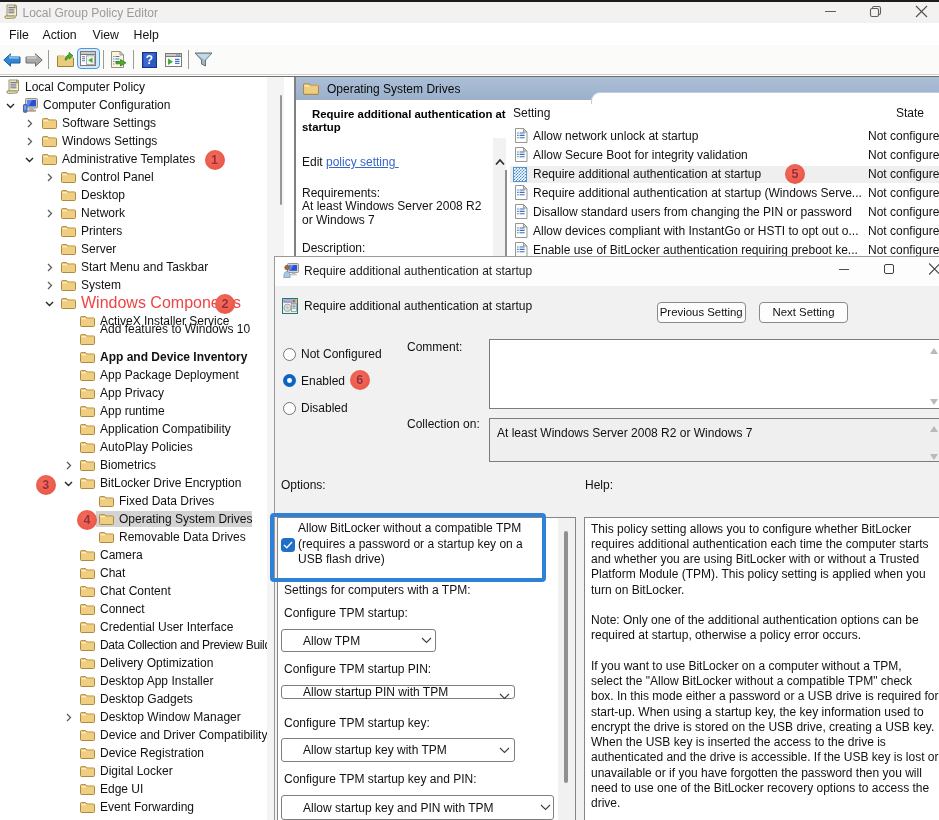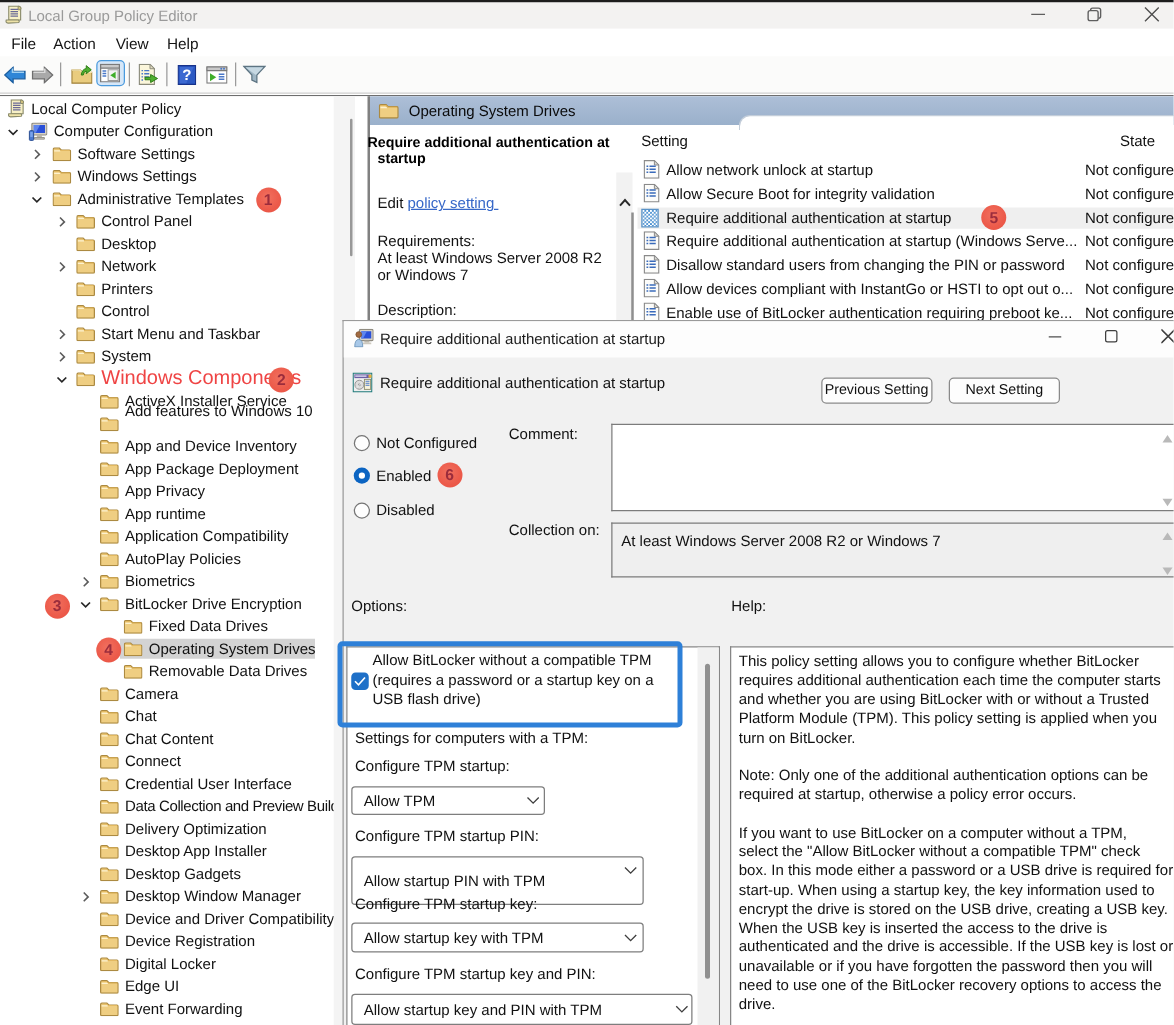--- a/index.html
+++ b/index.html
@@ -4,21 +4,21 @@
 * { margin:0; padding:0; box-sizing:border-box; }
 html,body { width:939px; height:820px; overflow:hidden; }
 body { font-family:"Liberation Sans", sans-serif; font-size:12px; color:#111; position:relative; background:#fff; }
 .a { position:absolute; }
 .txt { position:absolute; white-space:nowrap; line-height:1; }
 .badge { position:absolute; width:20px; height:20px; border-radius:50%;
   background:radial-gradient(circle at 45% 40%, #f1705f 0%, #ec5a4a 60%, #e85243 100%);
   color:#9b2c3c; font-weight:bold; font-size:12.5px; display:flex; align-items:center; justify-content:center; }
 .sep { position:absolute; width:1px; background:#9b9b9b; top:50px; height:19px; }
 .ddl { position:absolute; background:#fff; border:1px solid #7e7e7e; border-radius:3px; }
-.ddl span.t { position:absolute; left:9px; top:50%; transform:translateY(-50%); }
+.ddl span.t { position:absolute; left:21px; top:50%; transform:translateY(-50%); }
 </style></head>
 <body>
 
 <div class="a" style="left:0;top:0;width:939px;height:2px;background:#1d1d1d"></div>
 <div class="a" style="left:0;top:2px;width:939px;height:21px;background:#f3f2f1"></div>
 <svg class="a" style="left:4px;top:4px" width="14" height="16" viewBox="0 0 14 16">
     <path d="M3 1 L11 1 Q13 1.5 12.5 3.5 L12.5 12 L3 12 Z" fill="#f7f0c5" stroke="#8a8a6a" stroke-width="0.9"></path>
     <path d="M10.5 1 Q13.5 1 12.5 3.8 L10.5 3.8 Z" fill="#d8c781" stroke="#8a8a6a" stroke-width="0.8"></path>
     <path d="M4.4 3.4 h6 M4.4 5.2 h6 M4.4 7 h6 M4.4 8.8 h6" stroke="#6a6a96" stroke-width="1"></path>
     <path d="M1 12 L10.5 12 Q12 12.6 11 14 L2.5 14.5 Q0.2 14.2 1 12 Z" fill="#efe3a8" stroke="#8a8a6a" stroke-width="0.9"></path>
@@ -164,21 +164,21 @@
       <path d="M0.5 2.5 Q0.5 1.5 1.5 1.5 L5.5 1.5 L7 3 L13.5 3 Q14.5 3 14.5 4 L14.5 10.5 Q14.5 11.5 13.5 11.5 L1.5 11.5 Q0.5 11.5 0.5 10.5 Z" fill="#efce82" stroke="#ac8a41" stroke-width="1"></path>
       <path d="M1.3 3.7 L6.2 3.7" stroke="#fdf2cf" stroke-width="1.1" fill="none"></path>
       <path d="M1.5 2.2 L5.3 2.2 L6.5 3.4 L13.8 3.4" stroke="#e3b961" stroke-width="0.8" fill="none"></path>
     </svg>
 <div class="txt" style="left:81px;top:154px;transform:translateY(-50%);font-size:12px;color:#111;font-weight:normal;">Printers</div>
 <svg class="a" style="left:61px;top:165.5px" width="15" height="12" viewBox="0 0 15 12">
       <path d="M0.5 2.5 Q0.5 1.5 1.5 1.5 L5.5 1.5 L7 3 L13.5 3 Q14.5 3 14.5 4 L14.5 10.5 Q14.5 11.5 13.5 11.5 L1.5 11.5 Q0.5 11.5 0.5 10.5 Z" fill="#efce82" stroke="#ac8a41" stroke-width="1"></path>
       <path d="M1.3 3.7 L6.2 3.7" stroke="#fdf2cf" stroke-width="1.1" fill="none"></path>
       <path d="M1.5 2.2 L5.3 2.2 L6.5 3.4 L13.8 3.4" stroke="#e3b961" stroke-width="0.8" fill="none"></path>
     </svg>
-<div class="txt" style="left:81px;top:172px;transform:translateY(-50%);font-size:12px;color:#111;font-weight:normal;">Control</div>
+<div class="txt" style="left:81px;top:172px;transform:translateY(-50%);font-size:12px;color:#111;font-weight:normal;">Server</div>
 <svg class="a" style="left:44.5px;top:185.5px" width="9" height="9" viewBox="0 0 9 9">
       <path d="M3 1 L6.5 4.5 L3 8" fill="none" stroke="#5c5c5c" stroke-width="1.3"></path>
     </svg>
 <svg class="a" style="left:61px;top:183.5px" width="15" height="12" viewBox="0 0 15 12">
       <path d="M0.5 2.5 Q0.5 1.5 1.5 1.5 L5.5 1.5 L7 3 L13.5 3 Q14.5 3 14.5 4 L14.5 10.5 Q14.5 11.5 13.5 11.5 L1.5 11.5 Q0.5 11.5 0.5 10.5 Z" fill="#efce82" stroke="#ac8a41" stroke-width="1"></path>
       <path d="M1.3 3.7 L6.2 3.7" stroke="#fdf2cf" stroke-width="1.1" fill="none"></path>
       <path d="M1.5 2.2 L5.3 2.2 L6.5 3.4 L13.8 3.4" stroke="#e3b961" stroke-width="0.8" fill="none"></path>
     </svg>
 <div class="txt" style="left:81px;top:190px;transform:translateY(-50%);font-size:12px;color:#111;font-weight:normal;">Start Menu and Taskbar</div>
 <svg class="a" style="left:44.5px;top:203.5px" width="9" height="9" viewBox="0 0 9 9">
@@ -209,21 +209,21 @@
       <path d="M0.5 2.5 Q0.5 1.5 1.5 1.5 L5.5 1.5 L7 3 L13.5 3 Q14.5 3 14.5 4 L14.5 10.5 Q14.5 11.5 13.5 11.5 L1.5 11.5 Q0.5 11.5 0.5 10.5 Z" fill="#efce82" stroke="#ac8a41" stroke-width="1"></path>
       <path d="M1.3 3.7 L6.2 3.7" stroke="#fdf2cf" stroke-width="1.1" fill="none"></path>
       <path d="M1.5 2.2 L5.3 2.2 L6.5 3.4 L13.8 3.4" stroke="#e3b961" stroke-width="0.8" fill="none"></path>
     </svg>
 <div class="txt" style="left:100px;top:252px;transform:translateY(-50%);font-size:12px;color:#111;font-weight:normal;">Add features to Windows 10</div>
 <svg class="a" style="left:80px;top:273.5px" width="15" height="12" viewBox="0 0 15 12">
       <path d="M0.5 2.5 Q0.5 1.5 1.5 1.5 L5.5 1.5 L7 3 L13.5 3 Q14.5 3 14.5 4 L14.5 10.5 Q14.5 11.5 13.5 11.5 L1.5 11.5 Q0.5 11.5 0.5 10.5 Z" fill="#efce82" stroke="#ac8a41" stroke-width="1"></path>
       <path d="M1.3 3.7 L6.2 3.7" stroke="#fdf2cf" stroke-width="1.1" fill="none"></path>
       <path d="M1.5 2.2 L5.3 2.2 L6.5 3.4 L13.8 3.4" stroke="#e3b961" stroke-width="0.8" fill="none"></path>
     </svg>
-<div class="txt" style="left:100px;top:280px;transform:translateY(-50%);font-size:12px;color:#111;font-weight:normal;">App and Device Inventory</div>
+<div class="txt" style="left:100px;top:280px;transform:translateY(-50%);font-size:12px;color:#111;font-weight:bold;">App and Device Inventory</div>
 <svg class="a" style="left:80px;top:291.5px" width="15" height="12" viewBox="0 0 15 12">
       <path d="M0.5 2.5 Q0.5 1.5 1.5 1.5 L5.5 1.5 L7 3 L13.5 3 Q14.5 3 14.5 4 L14.5 10.5 Q14.5 11.5 13.5 11.5 L1.5 11.5 Q0.5 11.5 0.5 10.5 Z" fill="#efce82" stroke="#ac8a41" stroke-width="1"></path>
       <path d="M1.3 3.7 L6.2 3.7" stroke="#fdf2cf" stroke-width="1.1" fill="none"></path>
       <path d="M1.5 2.2 L5.3 2.2 L6.5 3.4 L13.8 3.4" stroke="#e3b961" stroke-width="0.8" fill="none"></path>
     </svg>
 <div class="txt" style="left:100px;top:298px;transform:translateY(-50%);font-size:12px;color:#111;font-weight:normal;">App Package Deployment</div>
 <svg class="a" style="left:80px;top:309.5px" width="15" height="12" viewBox="0 0 15 12">
       <path d="M0.5 2.5 Q0.5 1.5 1.5 1.5 L5.5 1.5 L7 3 L13.5 3 Q14.5 3 14.5 4 L14.5 10.5 Q14.5 11.5 13.5 11.5 L1.5 11.5 Q0.5 11.5 0.5 10.5 Z" fill="#efce82" stroke="#ac8a41" stroke-width="1"></path>
       <path d="M1.3 3.7 L6.2 3.7" stroke="#fdf2cf" stroke-width="1.1" fill="none"></path>
       <path d="M1.5 2.2 L5.3 2.2 L6.5 3.4 L13.8 3.4" stroke="#e3b961" stroke-width="0.8" fill="none"></path>
@@ -393,21 +393,21 @@
 <div class="a" style="left:294px;top:77px;width:2px;height:743px;background:#808080"></div>
 <div class="a" style="left:296px;top:77px;width:643px;height:743px;background:#fff"></div>
 <div class="a" style="left:296px;top:77px;width:643px;height:23px;background:linear-gradient(#adbfd7,#9ab0cb)"></div>
 <svg class="a" style="left:303px;top:82px" width="16" height="13" viewBox="0 0 15 12">
     <path d="M0.5 2.5 Q0.5 1.5 1.5 1.5 L5.5 1.5 L7 3 L13.5 3 Q14.5 3 14.5 4 L14.5 10.5 Q14.5 11.5 13.5 11.5 L1.5 11.5 Q0.5 11.5 0.5 10.5 Z" fill="#efce82" stroke="#ac8a41" stroke-width="1"></path>
     <path d="M1.3 3.7 L6.2 3.7" stroke="#fdf2cf" stroke-width="1.1" fill="none"></path>
     <path d="M1.5 2.2 L5.3 2.2 L6.5 3.4 L13.8 3.4" stroke="#e3b961" stroke-width="0.8" fill="none"></path>
   </svg>
 <div class="txt" style="left:327px;top:89px;transform:translateY(-50%);font-size:12px;color:#0a0a0a;font-weight:normal;">Operating System Drives</div>
 <div class="a" style="left:591px;top:92px;width:348px;height:12px;background:#fff;border-top-left-radius:9px;border-top:1px solid #c3cdd9;border-left:1px solid #c3cdd9"></div>
-<div class="txt" style="left:294px;top:114.5px;transform:translateY(-50%);font-size:11.4px;color:#000;font-weight:bold;">Require additional authentication at</div>
+<div class="txt" style="left:312px;top:114.5px;transform:translateY(-50%);font-size:11.4px;color:#000;font-weight:bold;">Require additional authentication at</div>
 <div class="txt" style="left:302px;top:128px;transform:translateY(-50%);font-size:11.4px;color:#000;font-weight:bold;">startup</div>
 <div class="txt" style="left:302px;top:162px;transform:translateY(-50%);font-size:12px;color:#111;font-weight:normal;">Edit <span style="color:#3667c8;text-decoration:underline">policy setting&nbsp;</span></div>
 <div class="txt" style="left:302px;top:193px;transform:translateY(-50%);font-size:12px;color:#111;font-weight:normal;">Requirements:</div>
 <div class="txt" style="left:302px;top:206px;transform:translateY(-50%);font-size:12px;color:#111;font-weight:normal;">At least Windows Server 2008 R2</div>
 <div class="txt" style="left:302px;top:219.5px;transform:translateY(-50%);font-size:12px;color:#111;font-weight:normal;">or Windows 7</div>
 <div class="txt" style="left:302px;top:248px;transform:translateY(-50%);font-size:12px;color:#111;font-weight:normal;">Description:</div>
 <div class="a" style="left:493px;top:138px;width:13px;height:118px;background:#f2f2f2"></div>
 <svg class="a" style="left:493.5px;top:157px" width="12" height="11" viewBox="0 0 12 11">
     <path d="M2 7.5 L6 3 L10 7.5" fill="none" stroke="#2a2a2a" stroke-width="1.6"></path>
   </svg>
@@ -531,21 +531,21 @@
 <div class="a" style="left:270px;top:513px;width:276px;height:69px;border:4px solid #2e80d8;border-radius:4px"></div>
 <div class="txt" style="left:284px;top:590px;transform:translateY(-50%);font-size:12px;color:#111;font-weight:normal;">Settings for computers with a TPM:</div>
 <div class="txt" style="left:284px;top:613.3px;transform:translateY(-50%);font-size:12px;color:#111;font-weight:normal;">Configure TPM startup:</div>
 <div class="ddl" style="left:281px;top:629px;width:155px;height:23px">
     <span class="t">Allow TPM</span>
   </div>
 <svg class="a" style="left:420.5px;top:637.0px" width="11" height="7" viewBox="0 0 11 7">
     <path d="M1 1 L5.5 5.5 L10 1" fill="none" stroke="#3f3f3f" stroke-width="1.1"></path>
   </svg>
 <div class="txt" style="left:284px;top:669.3px;transform:translateY(-50%);font-size:12px;color:#111;font-weight:normal;">Configure TPM startup PIN:</div>
-<div class="ddl" style="left:281px;top:685px;width:234px;height:39px">
+<div class="ddl" style="left:281px;top:685px;width:234px;height:14px">
     <span class="t">Allow startup PIN with TPM</span>
   </div>
 <svg class="a" style="left:498.5px;top:692.75px" width="11" height="7" viewBox="0 0 11 7">
     <path d="M1 1 L5.5 5.5 L10 1" fill="none" stroke="#3f3f3f" stroke-width="1.1"></path>
   </svg>
 <div class="txt" style="left:284px;top:723px;transform:translateY(-50%);font-size:12px;color:#111;font-weight:normal;">Configure TPM startup key:</div>
 <div class="ddl" style="left:281px;top:738px;width:234px;height:24px">
     <span class="t">Allow startup key with TPM</span>
   </div>
 <svg class="a" style="left:498.5px;top:746.5px" width="11" height="7" viewBox="0 0 11 7">

